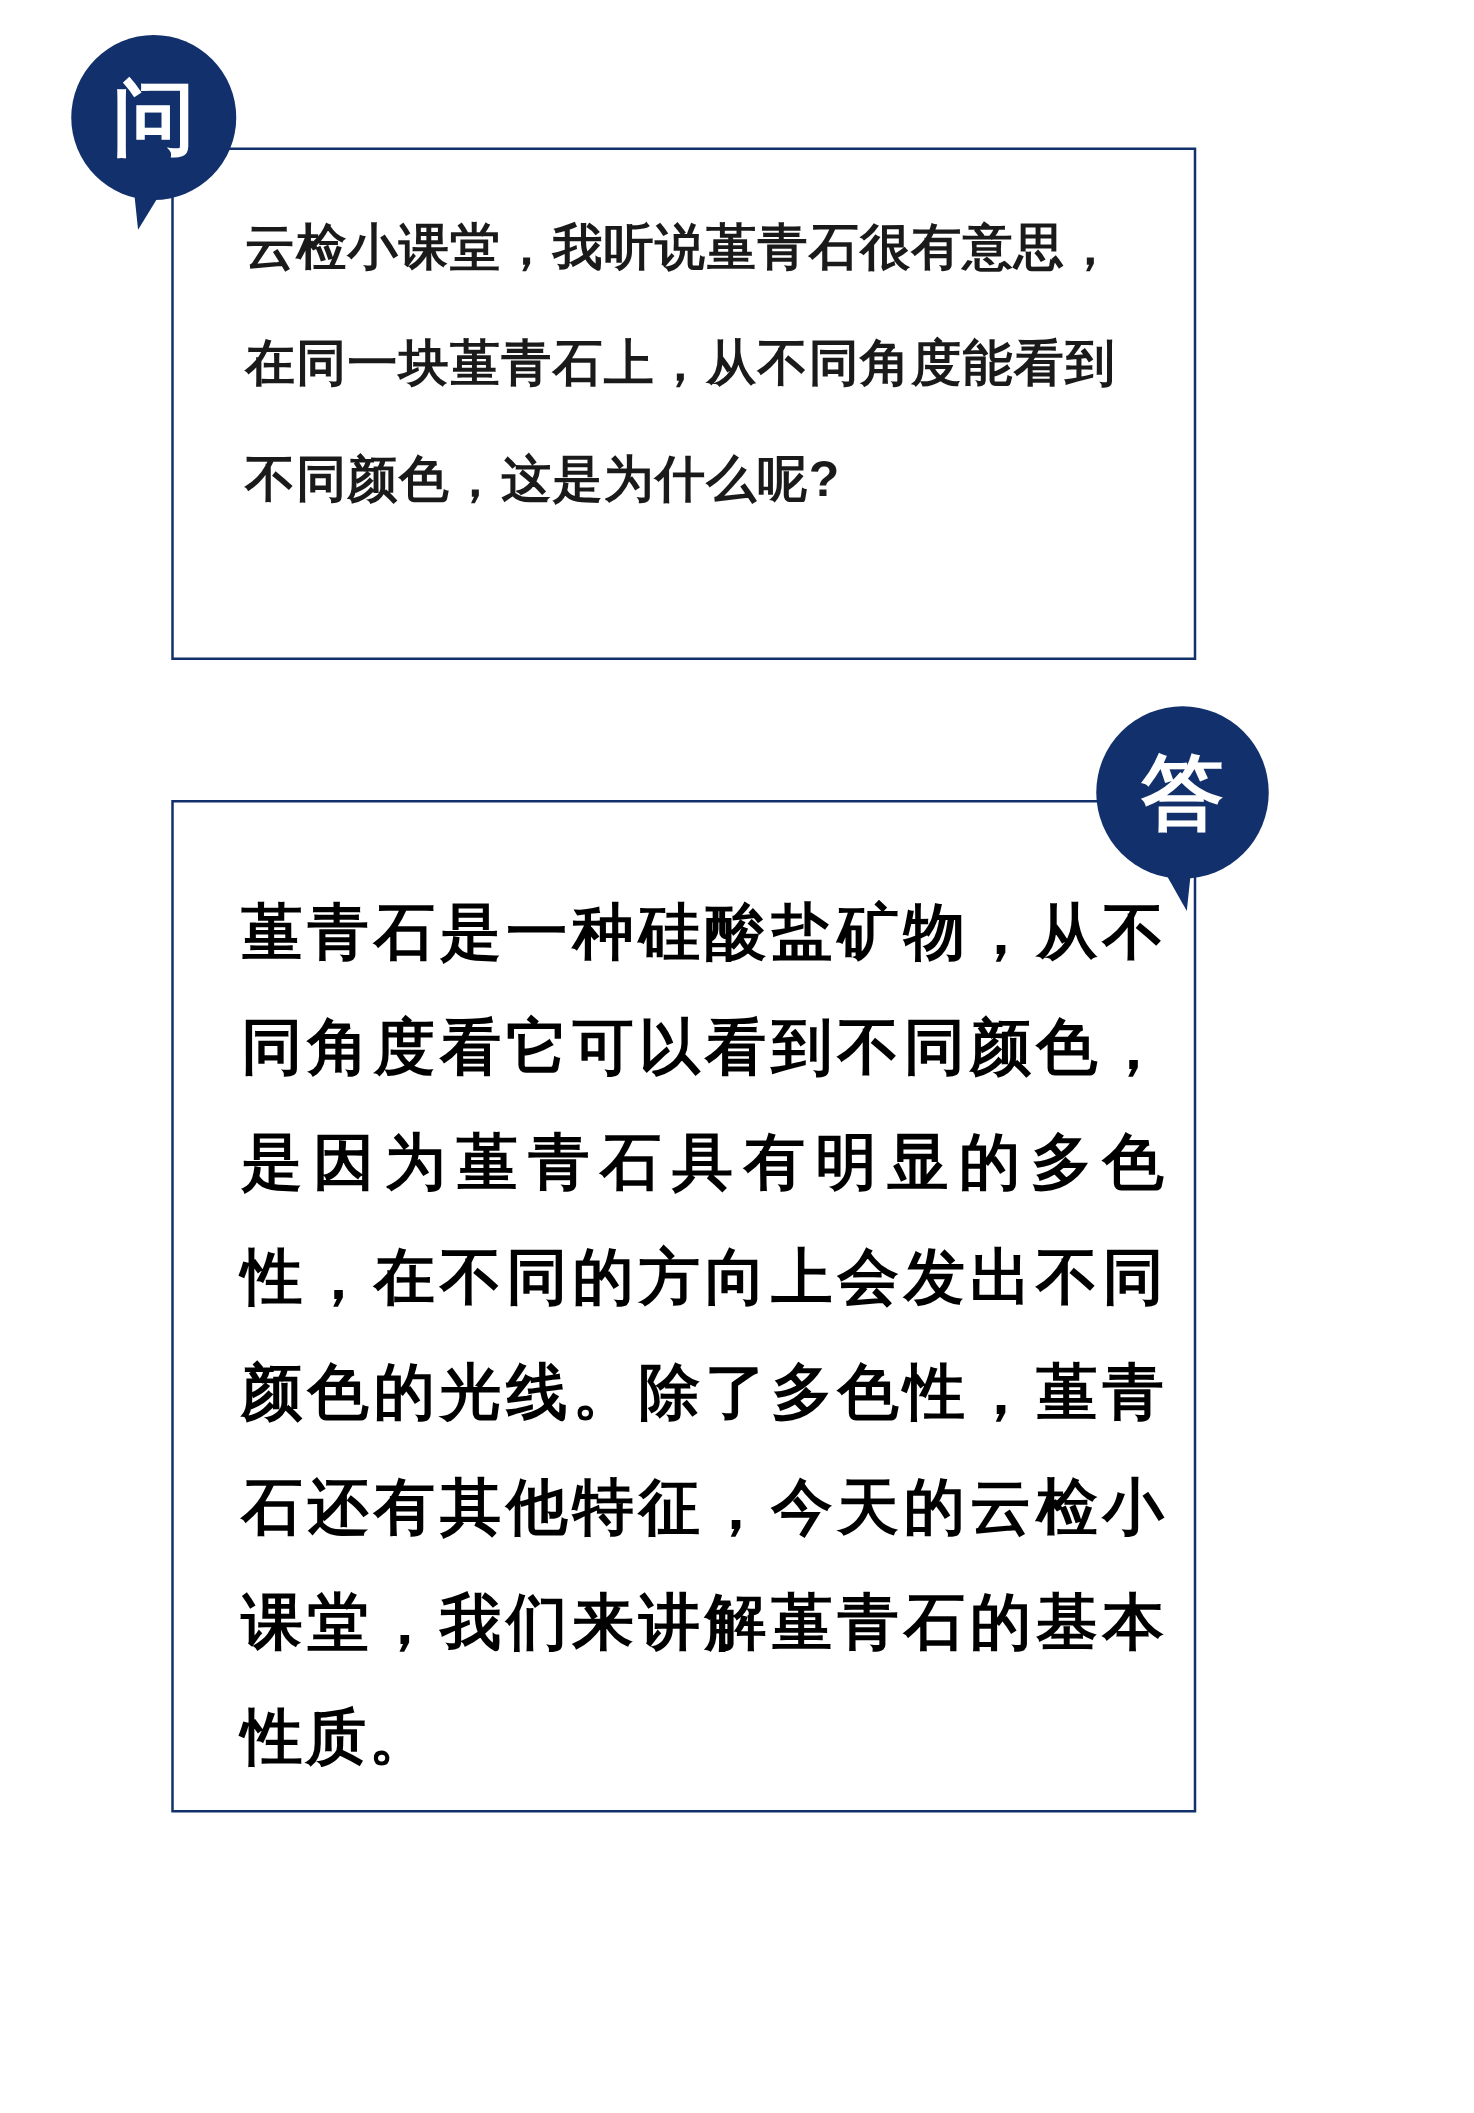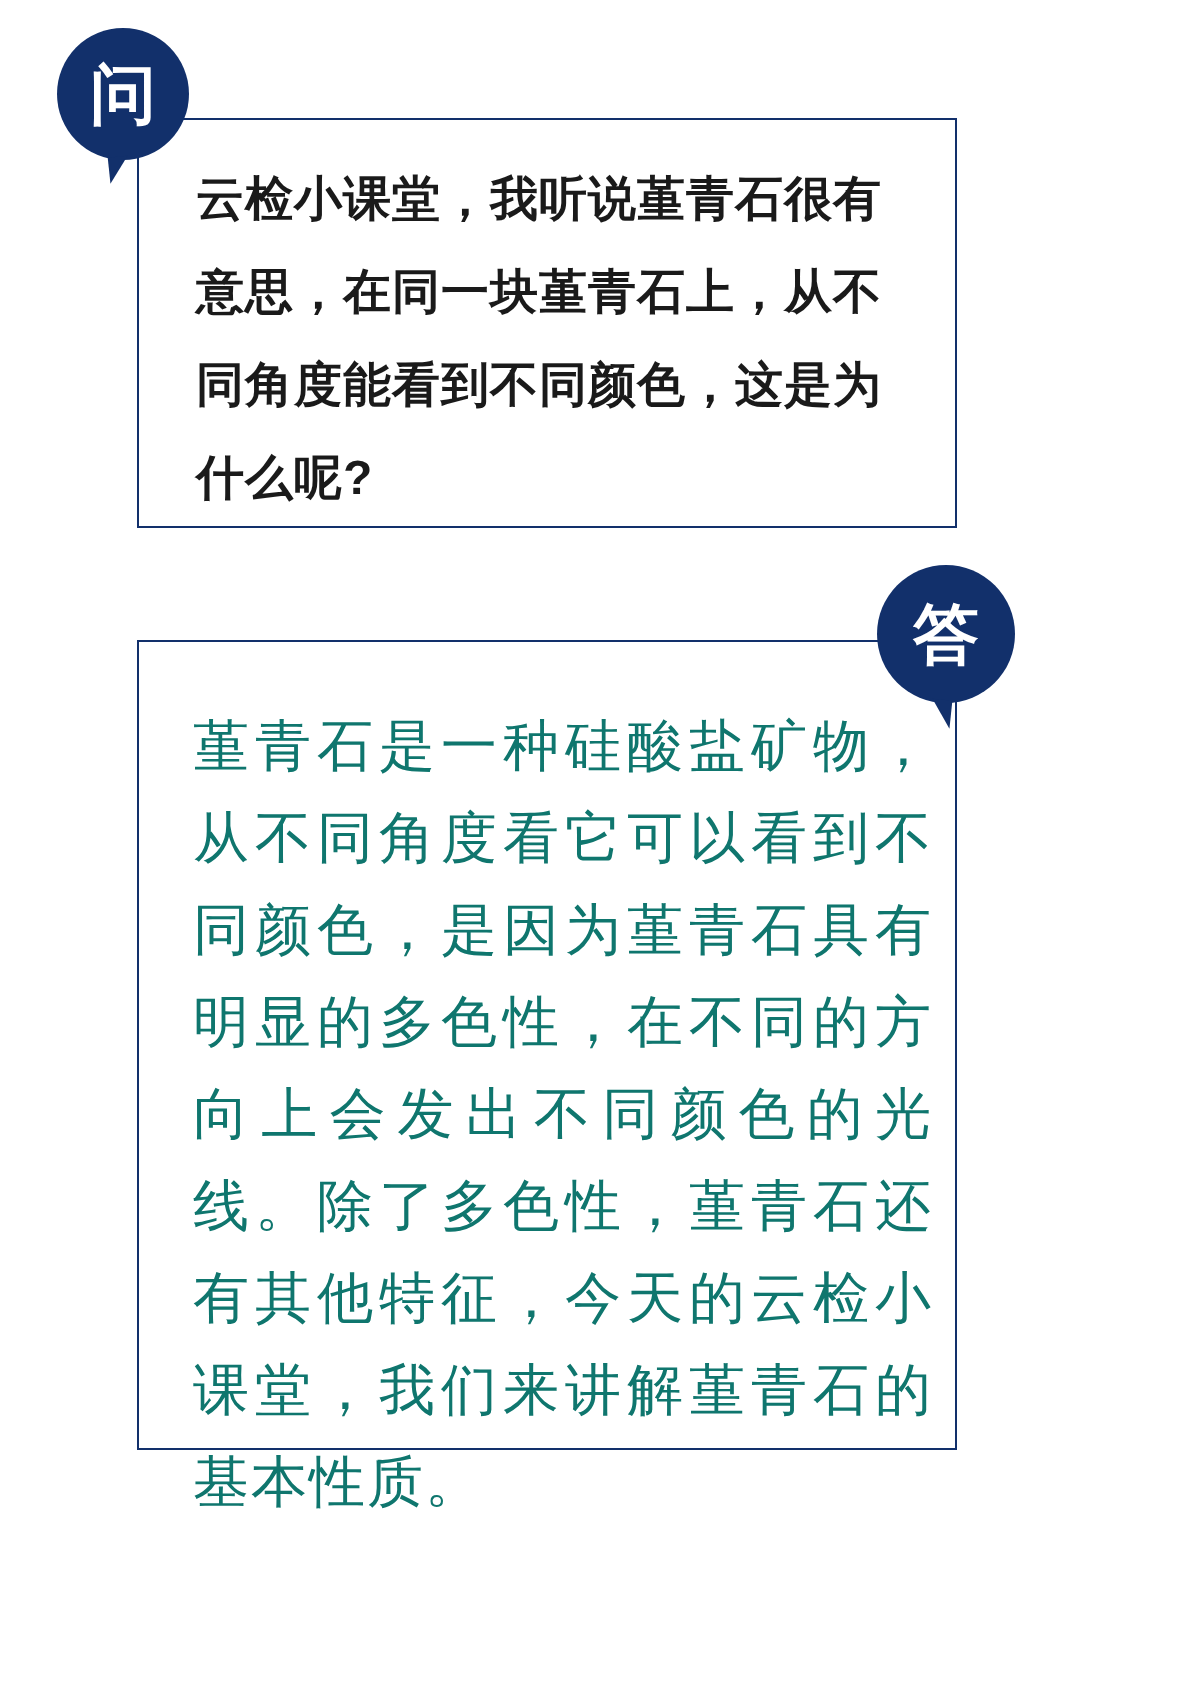--- a/index.html
+++ b/index.html
@@ -62,21 +62,21 @@
     border: 2px solid #12306b;
     box-sizing: border-box;
     background: #ffffff;
     z-index: 1;
   }
   .q-text {
     position: absolute;
     left: 196px;
     top: 152px;
     width: 730px;
-    font-size: 48px;
+    font-size: 40px;
     font-weight: 700;
     color: #1a1a1a;
     line-height: 93px;
     letter-spacing: 1px;
     z-index: 2;
   }
 
   
   .a-bubble {
     position: absolute;
@@ -118,23 +118,23 @@
     border: 2px solid #12306b;
     box-sizing: border-box;
     background: #ffffff;
     z-index: 1;
   }
   .a-text {
     position: absolute;
     left: 193px;
     top: 700px;
     width: 740px;
-    font-size: 56px;
-    font-weight: 400;
-    color: #0f766e;
+    font-size: 49px;
+    font-weight: 700;
+    color: #000000;
     line-height: 92px;
     letter-spacing: 2px;
     text-align: justify;
     z-index: 2;
   }
 </style>
 </head>
 <body>
 
 <div class="qa-page">

